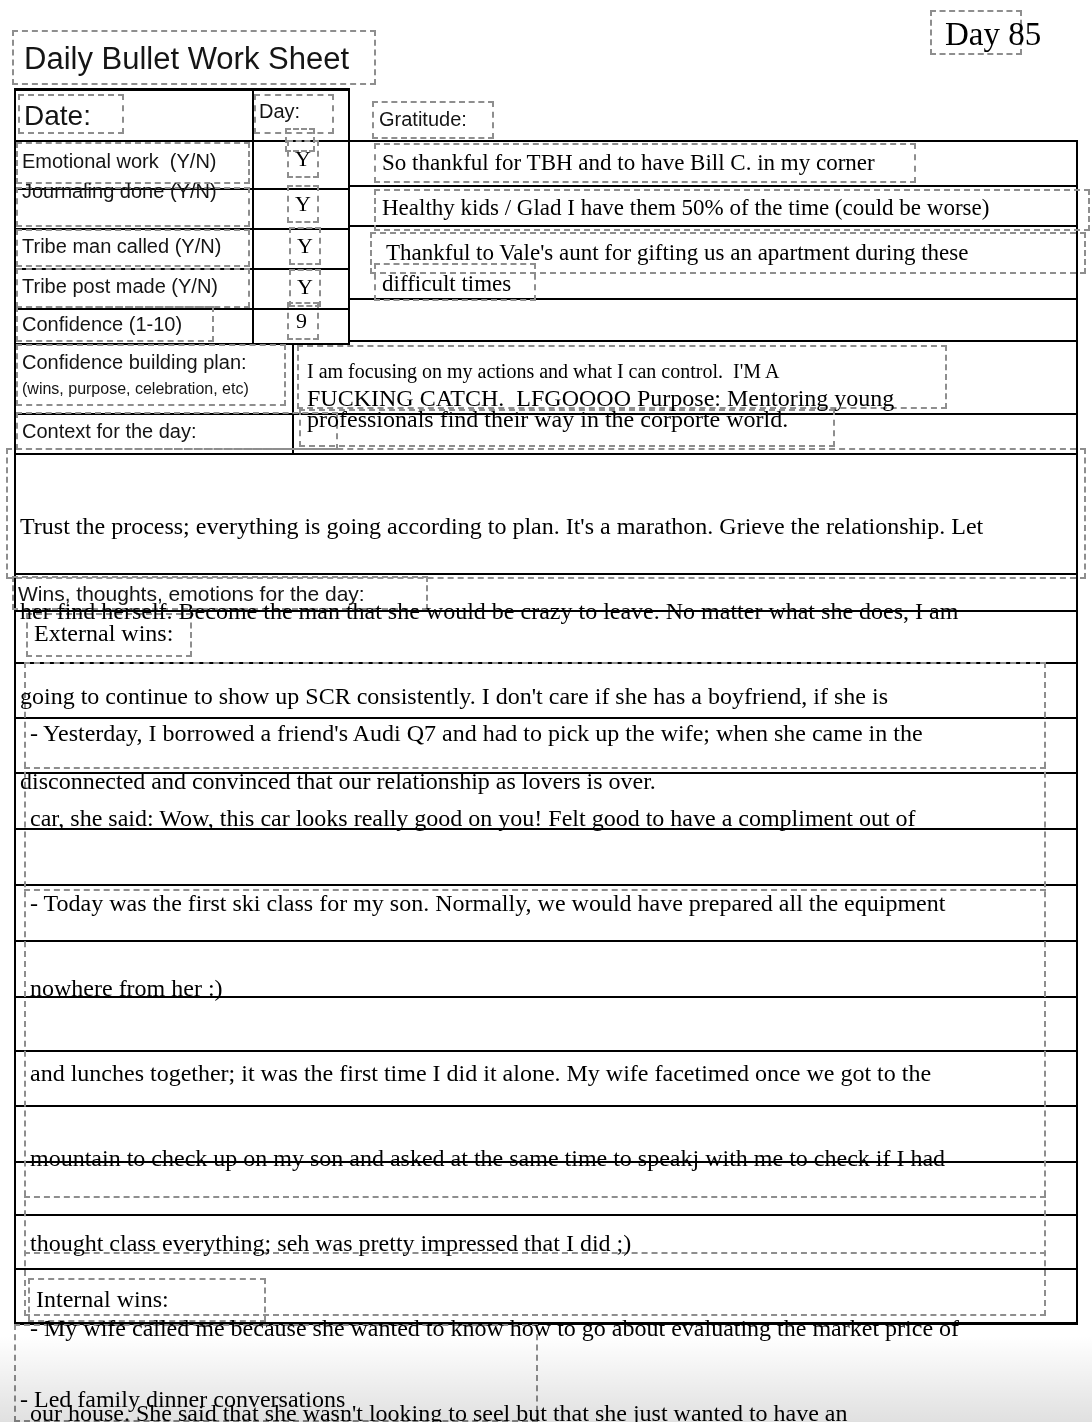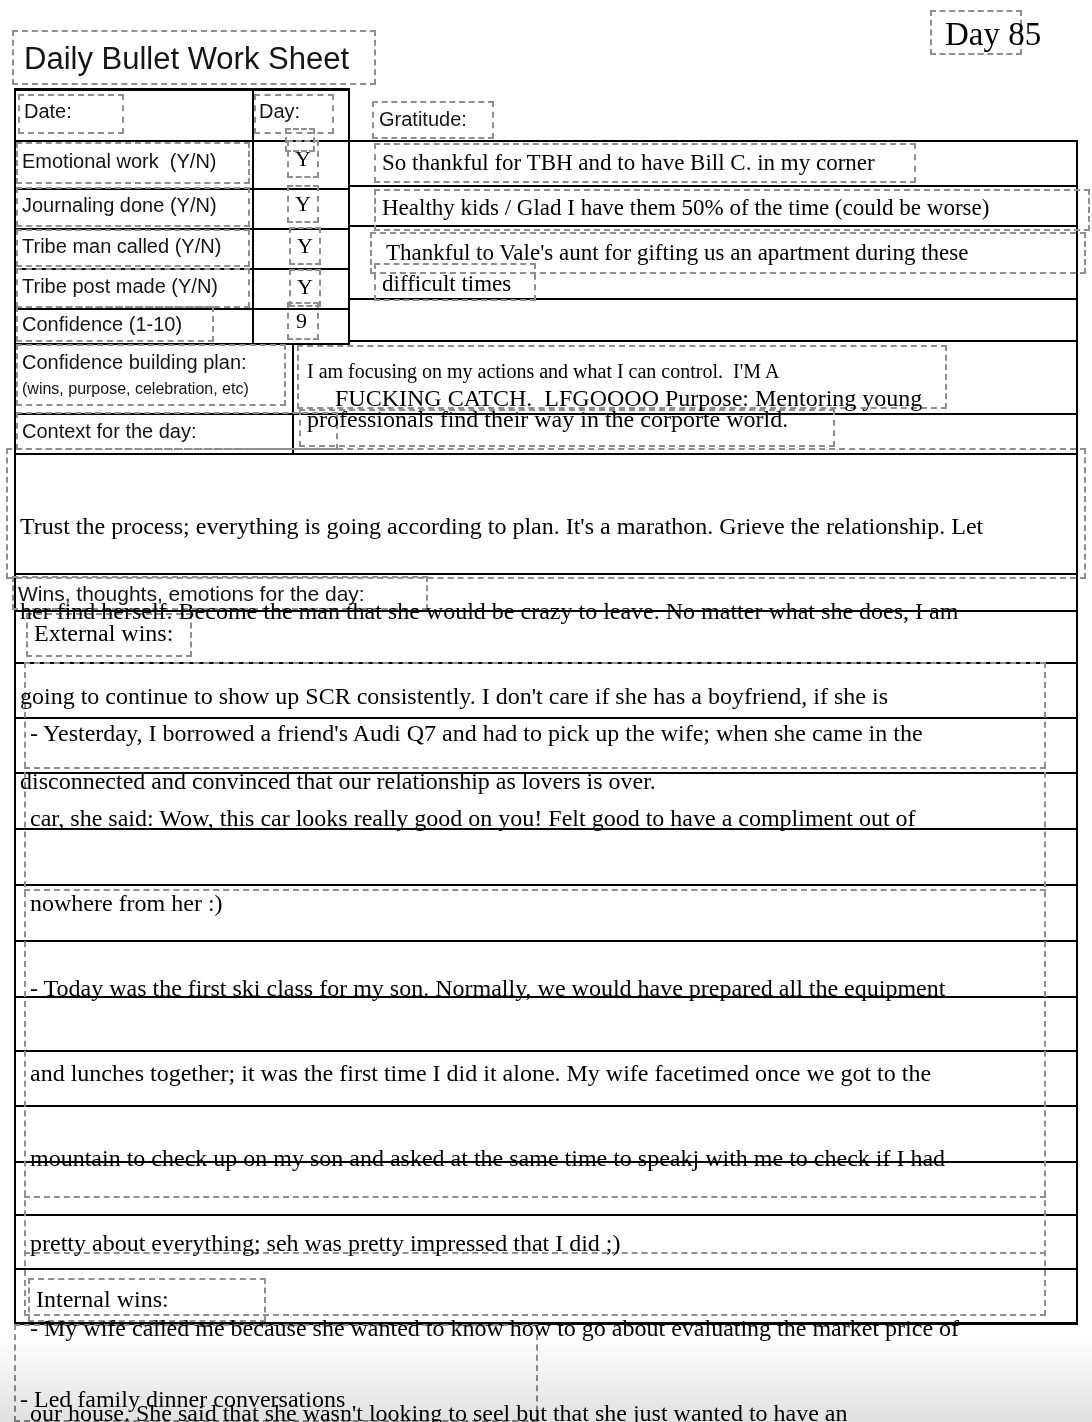--- a/index.html
+++ b/index.html
@@ -86,67 +86,67 @@
       <div class="db" style="left: 14px; top: 1324px; width: 524px; height: 98px;"></div>
       <div class="dt" style="left: 24px; top: 767px; width: 1022px; height: 0px;"></div>
       <div class="dt" style="left: 24px; top: 889px; width: 1022px; height: 0px;"></div>
       <div class="dt" style="left: 24px; top: 1196px; width: 1022px; height: 0px;"></div>
       <div class="dt" style="left: 24px; top: 1252px; width: 1022px; height: 0px;"></div>
     </div>
 
   <span class="t sans" style="left:24px;top:41px;font-size:31px;">Daily Bullet Work Sheet</span>
   <span class="t serif" style="left:945px;top:16px;font-size:33px;">Day 85</span>
 
-  <span class="t sans" style="left:24px;top:100px;font-size:20px;">Date:</span>
+  <span class="t sans" style="left:24px;top:100px;font-size:28px;">Date:</span>
   <span class="t sans" style="left:259px;top:100px;font-size:20px;">Day:</span>
   <span class="t sans" style="left:379px;top:108px;font-size:20px;">Gratitude:</span>
 
   <span class="t sans" style="left:22px;top:150px;font-size:20px;text-align:center;">Emotional work  (Y/N)</span>
-  <span class="t sans" style="left:22px;top:194px;font-size:20px;">Journaling done (Y/N)</span>
+  <span class="t sans" style="left:22px;top:180px;font-size:20px;">Journaling done (Y/N)</span>
   <span class="t sans" style="left:22px;top:235px;font-size:20px;">Tribe man called (Y/N)</span>
   <span class="t sans" style="left:22px;top:275px;font-size:20px;">Tribe post made (Y/N)</span>
   <span class="t sans" style="left:22px;top:313px;font-size:20px;">Confidence (1-10)</span>
 
   <span class="t serif" style="left:295px;top:146px;font-size:22px;">Y</span>
   <span class="t serif" style="left:295px;top:191px;font-size:22px;">Y</span>
   <span class="t serif" style="left:297px;top:233px;font-size:22px;">Y</span>
   <span class="t serif" style="left:297px;top:274px;font-size:22px;">Y</span>
   <span class="t serif" style="left:296px;top:308px;font-size:22px;">9</span>
 
   <span class="t serif" style="left:382px;top:150px;font-size:23px;">So thankful for TBH and to have Bill C. in my corner</span>
   <span class="t serif" style="left:382px;top:195px;font-size:23px;">Healthy kids / Glad I have them 50% of the time (could be worse)</span>
   <span class="t serif" style="left:386px;top:240px;font-size:23px;">Thankful to Vale's aunt for gifting us an apartment during these</span>
   <span class="t serif" style="left:382px;top:271px;font-size:23px;">difficult times</span>
 
   <span class="t sans" style="left:22px;top:351px;font-size:20px;">Confidence building plan:</span>
   <span class="t sans" style="left:22px;top:380px;font-size:16px;">(wins, purpose, celebration, etc)</span>
   <span class="t serif" style="left:307px;top:360px;font-size:20px;">I am focusing on my actions and what I can control.  I'M A</span>
-  <span class="t serif" style="left:307px;top:385px;font-size:24px;margin-left:28px;">FUCKING CATCH.  LFGOOOO Purpose: Mentoring young</span>
+  <span class="t serif" style="left:307px;top:385px;font-size:24px;">FUCKING CATCH.  LFGOOOO Purpose: Mentoring young</span>
   <span class="t serif" style="left:307px;top:406px;font-size:24px;">professionals find their way in the corporte world.</span>
 
   <span class="t sans" style="left:22px;top:420px;font-size:20px;">Context for the day:</span>
 
   <div class="t lines31 serif" style="left:20px;top:457px;font-size:24px;">
     <div>Trust the process; everything is going according to plan. It's a marathon. Grieve the relationship. Let</div>
     <div>her find herself. Become the man that she would be crazy to leave. No matter what she does, I am</div>
     <div>going to continue to show up SCR consistently. I don't care if she has a boyfriend, if she is</div>
     <div>disconnected and convinced that our relationship as lovers is over.</div>
   </div>
 
   <span class="t sans" style="left:18px;top:582px;font-size:21px;">Wins, thoughts, emotions for the day:</span>
   <span class="t serif" style="left:34px;top:620px;font-size:24px;">External wins:</span>
 
   <div class="t lines31 serif" style="left:30px;top:664px;font-size:24px;width:1015px;">
     <div>- Yesterday, I borrowed a friend's Audi Q7 and had to pick up the wife; when she came in the</div>
     <div>car, she said: Wow, this car looks really good on you! Felt good to have a compliment out of</div>
+    <div>- Today was the first ski class for my son. Normally, we would have prepared all the equipment</div>
     <div>nowhere from her :)</div>
-    <div>- Today was the first ski class for my son. Normally, we would have prepared all the equipment</div>
     <div>and lunches together; it was the first time I did it alone. My wife facetimed once we got to the</div>
     <div>mountain to check up on my son and asked at the same time to speakj with me to check if I had</div>
-    <div>pretty about everything; seh was pretty impressed that I did ;)</div>
+    <div>thought class everything; seh was pretty impressed that I did ;)</div>
     <div>- My wife called me because she wanted to know how to go about evaluating the market price of</div>
     <div>our house. She said that she wasn't looking to seel but that she just wanted to have an</div>
     
     
     
     
     
     
     
     

